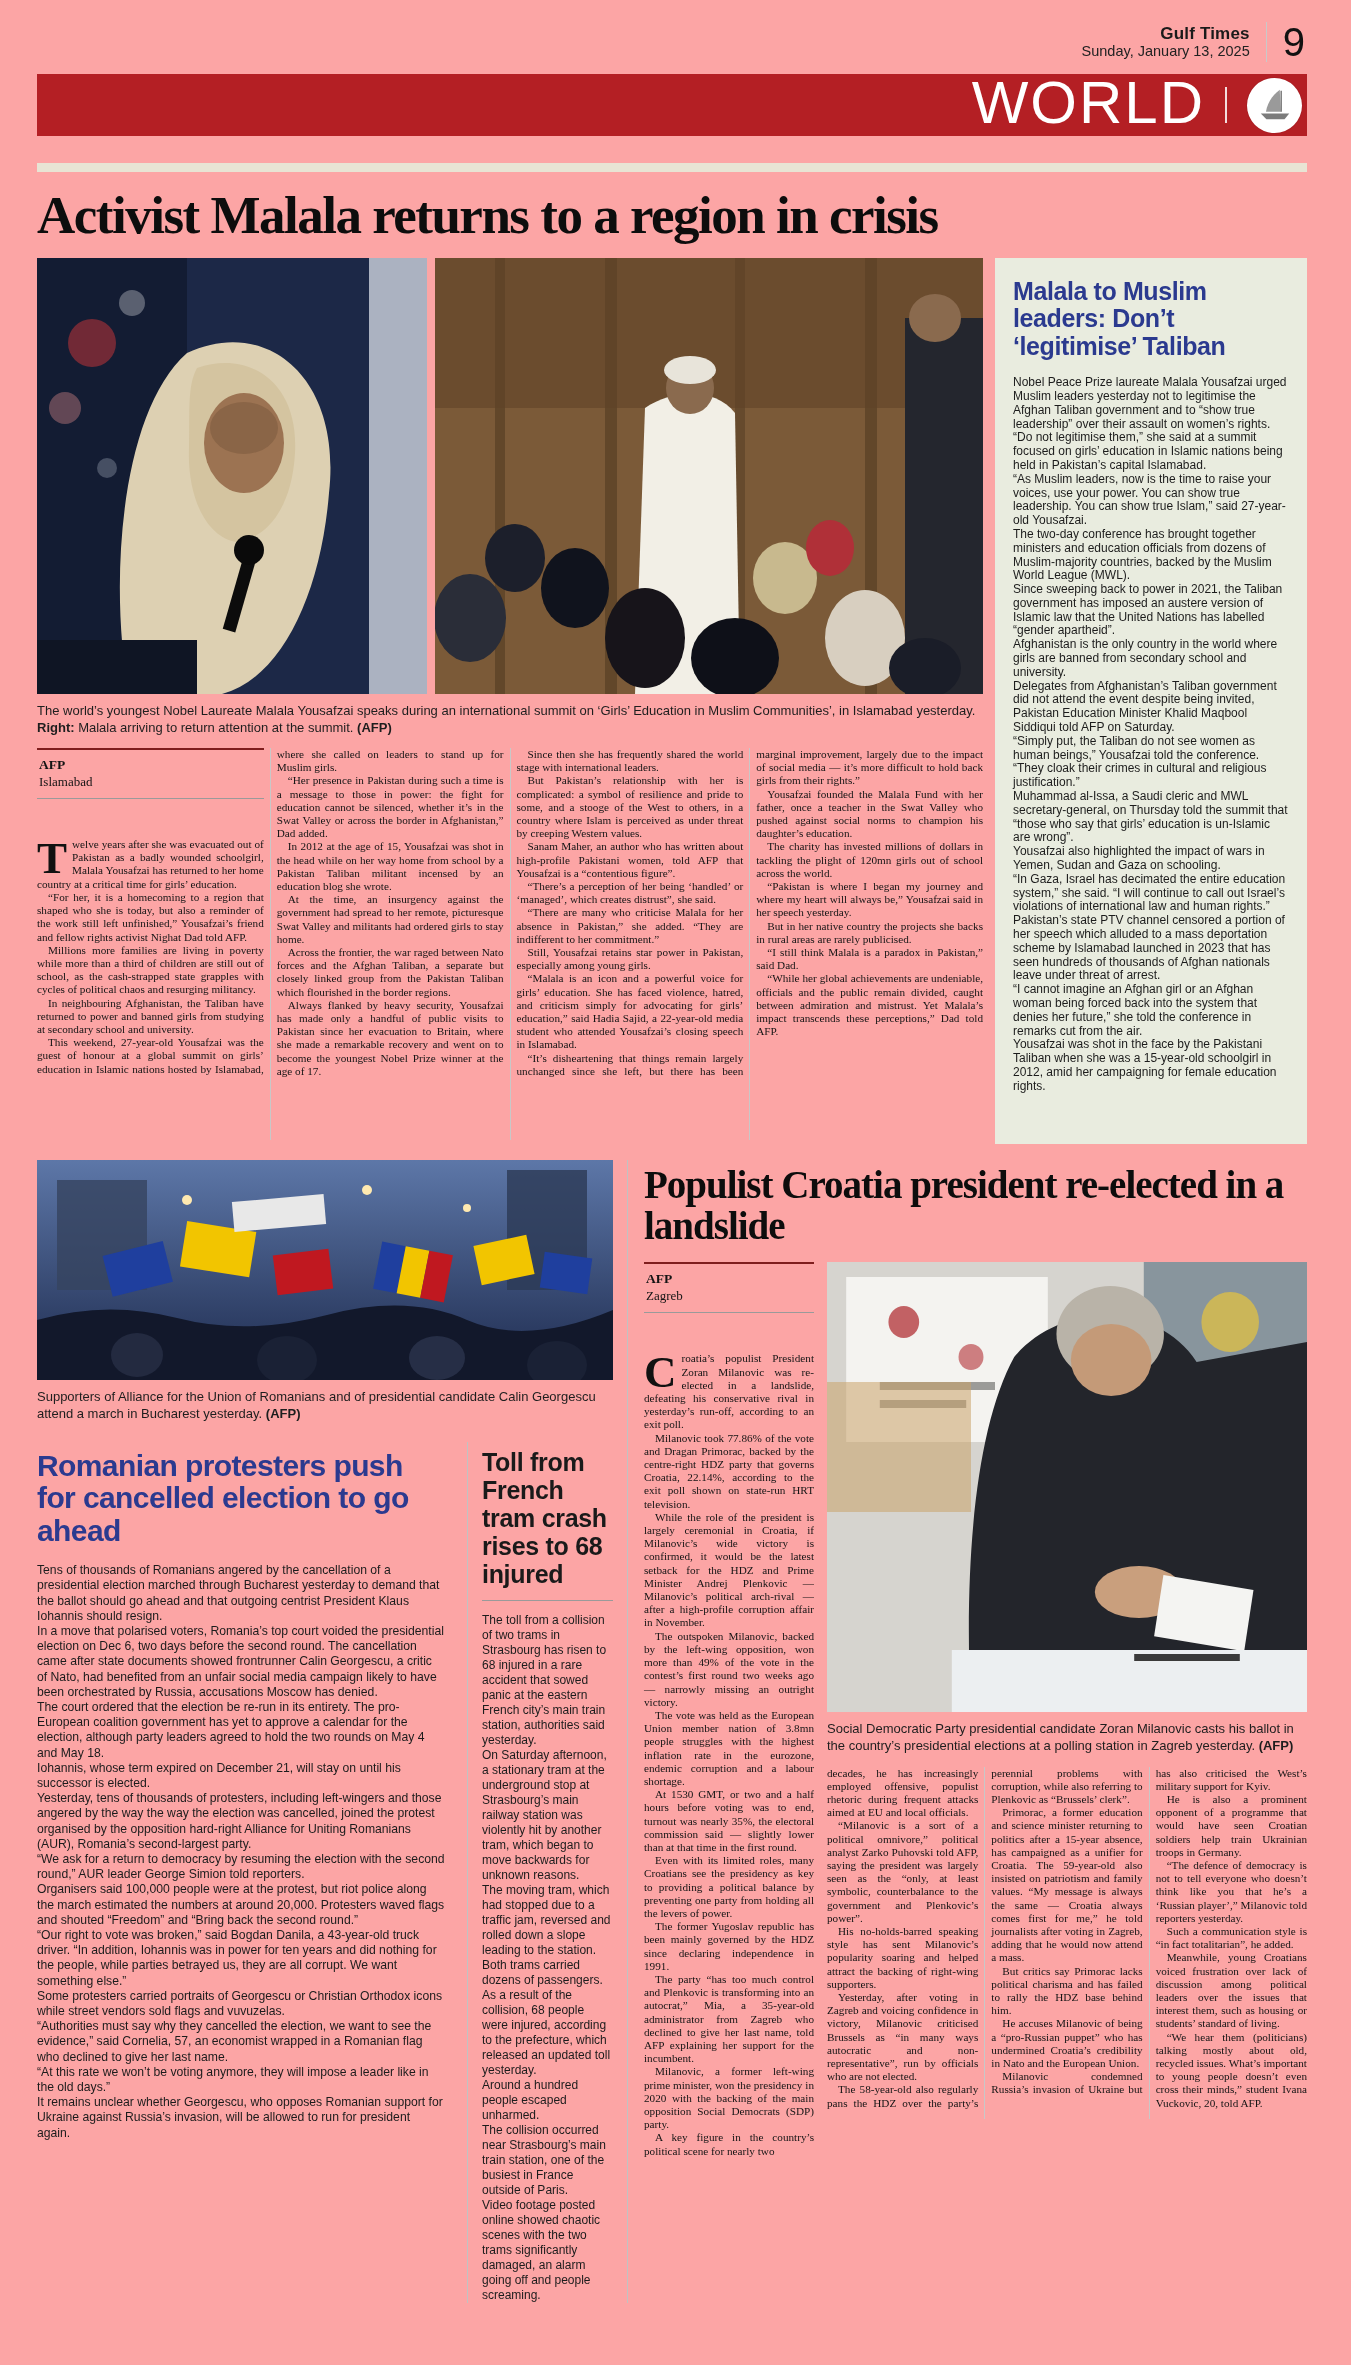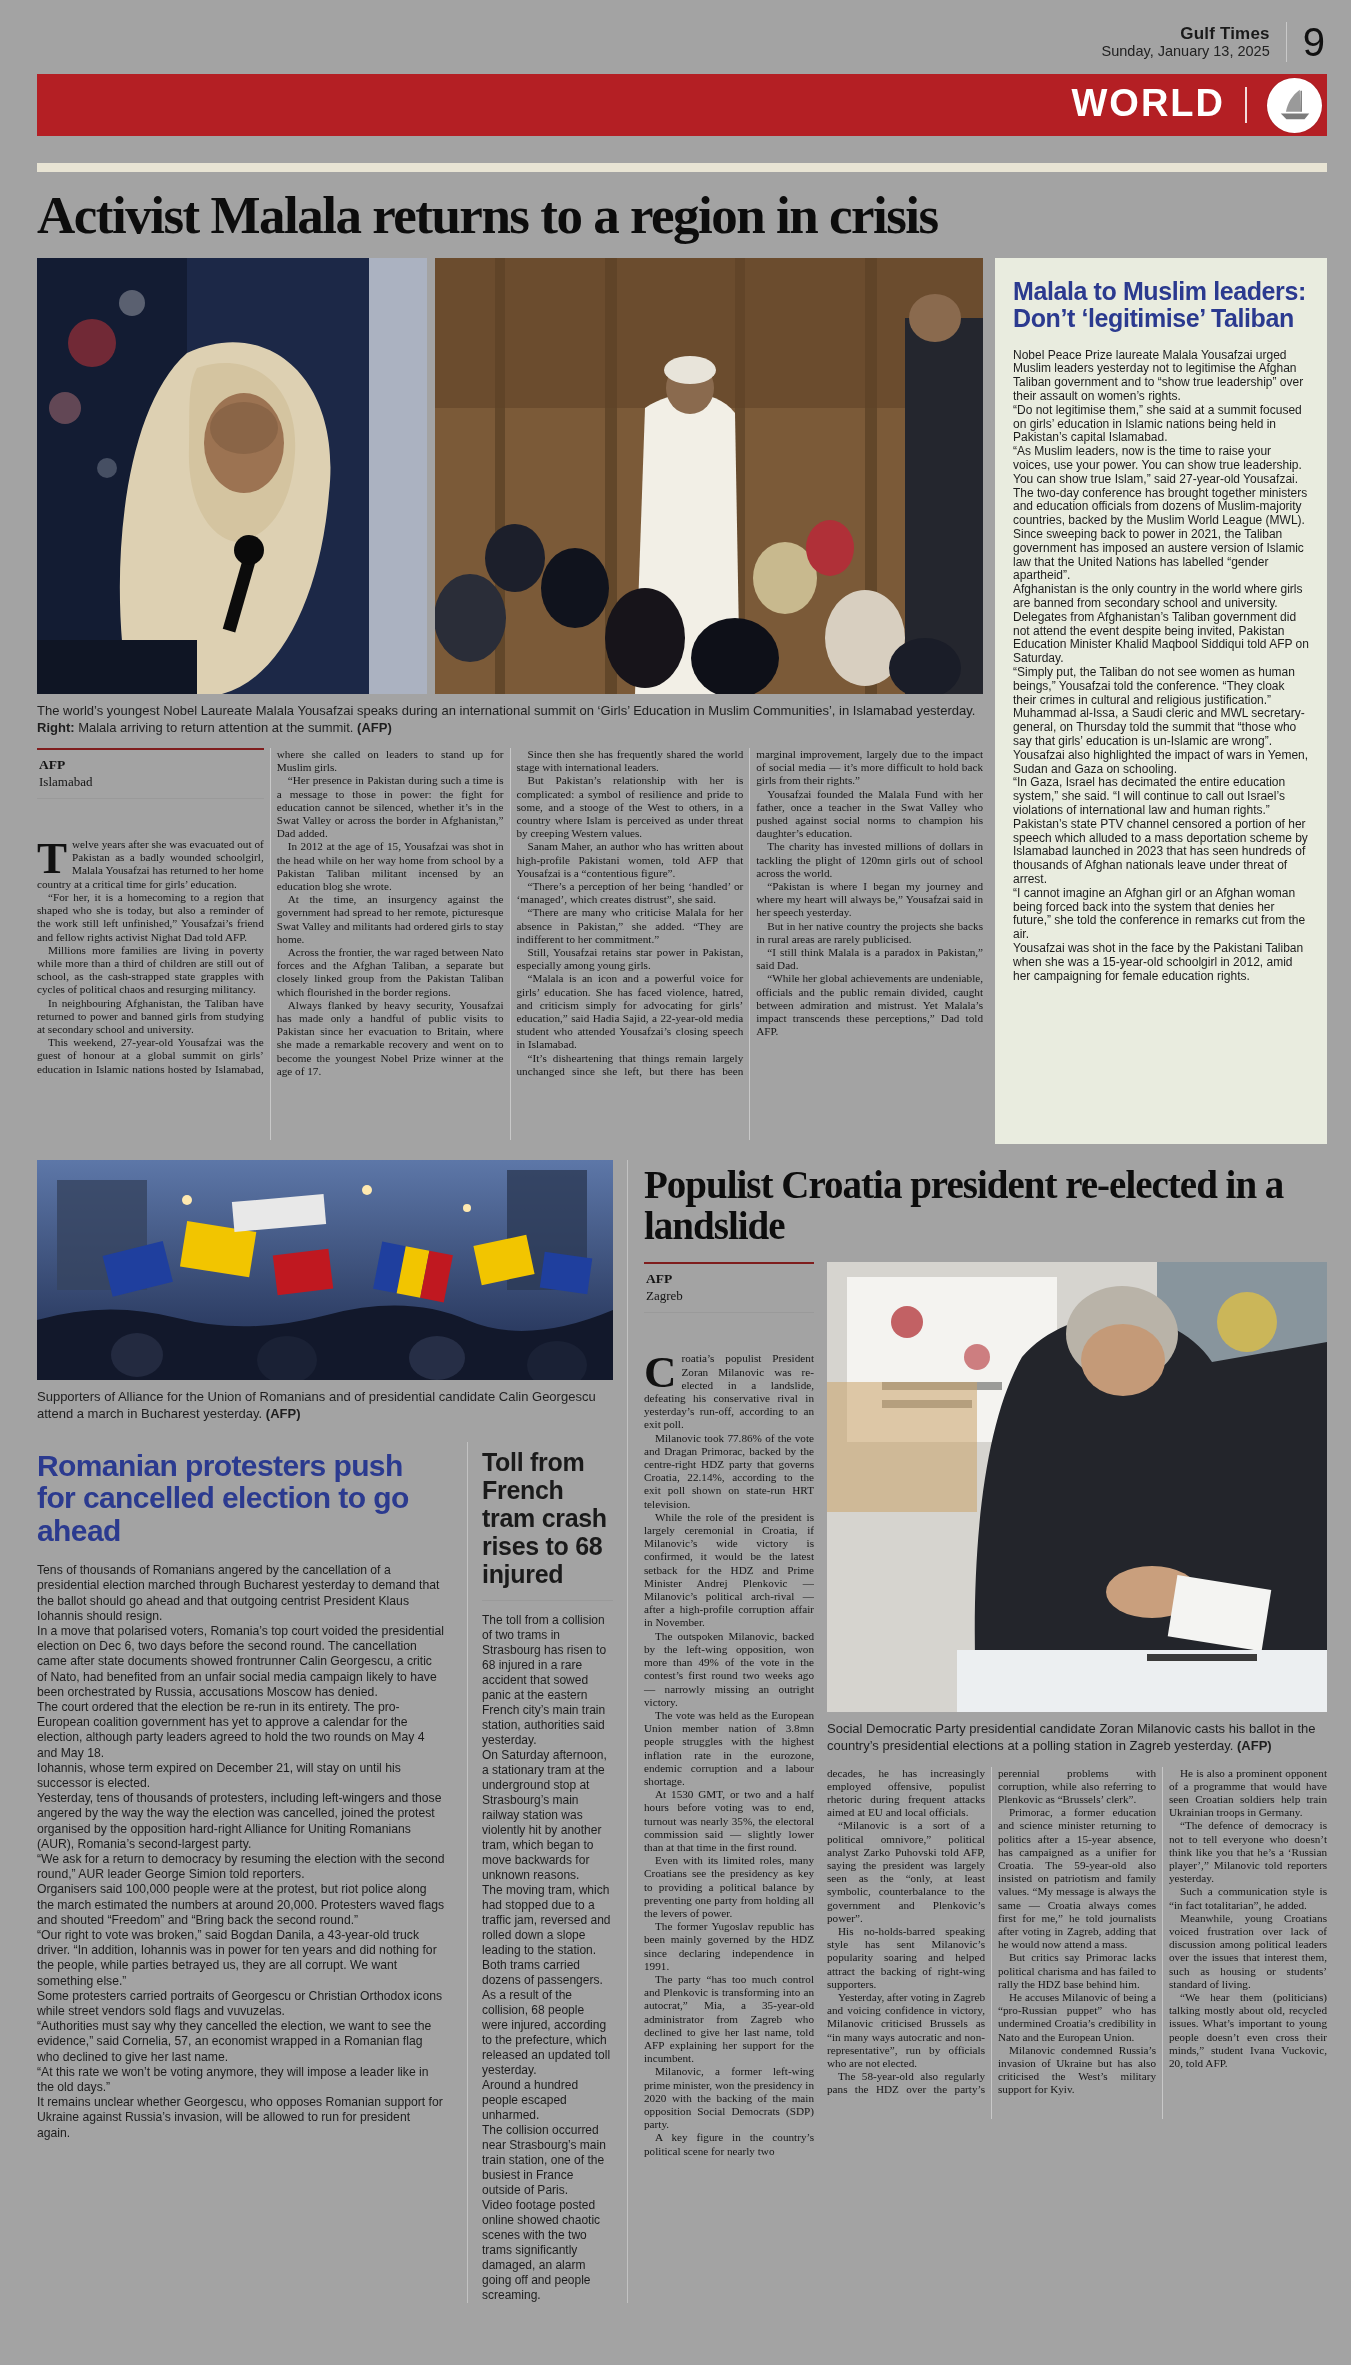--- a/index.html
+++ b/index.html
@@ -1,29 +1,29 @@
 <!DOCTYPE html>
 <html lang="en"><head>
 <meta charset="utf-8">
 <style>
   * { margin:0; padding:0; box-sizing:border-box; }
   body { background:#e9e9e9; font-family:"Liberation Sans", sans-serif; }
-  .page { width:1351px; height:2365px; background:#a3a3a3; margin:0 auto; padding:10px 24px 0 37px; overflow:hidden; position:relative; color:#1a1a1a; }
+  .page { width:1351px; height:2365px; background:#fca5a5; margin:0 auto; padding:10px 44px 0 37px; overflow:hidden; position:relative; color:#1a1a1a; }
 
   
   .masthead-row { height:64px; display:flex; justify-content:flex-end; align-items:center; gap:16px; padding-right:2px; }
   .masthead-text { text-align:right; line-height:1.15; }
   .masthead-paper { font-weight:bold; font-size:17px; letter-spacing:.2px; }
   .masthead-date { font-size:14.5px; color:#222; }
   .masthead-sep { width:1px; height:40px; background:#c9c9c9; }
   .masthead-page { font-size:40px; line-height:1; color:#111; }
 
   
   .world-banner { height:62px; background:#b41f24; display:flex; align-items:center; justify-content:flex-end; gap:20px; padding-right:5px; }
-  .world-label { color:#ffffff; font-size:38px; line-height:1; font-weight:700; letter-spacing:2px; padding-bottom:4px;margin-left:23px; }
+  .world-label { color:#ffffff; font-size:60px; line-height:1; font-weight:400; letter-spacing:2px; padding-bottom:4px;margin-left:23px; }
   .world-divider { width:2px; height:36px; background:rgba(255,255,255,.85); }
   .logo-circle { width:55px; height:55px; border-radius:50%; background:#ffffff; display:flex; align-items:center; justify-content:center; box-shadow:0 0 0 1px rgba(0,0,0,.05); }
   .beige-strip { height:9px; background:#e8e4d4; margin-top:27px; }
 
   
   h1.main-headline { font-family:"Liberation Serif", serif; font-weight:bold; font-size:53px; letter-spacing:-1.5px; color:#0d0d0d; margin:16px 0 14px; line-height:1.05; }
 
   
   .top-story { display:flex; gap:12px; }
   .top-left { width:946px; }

